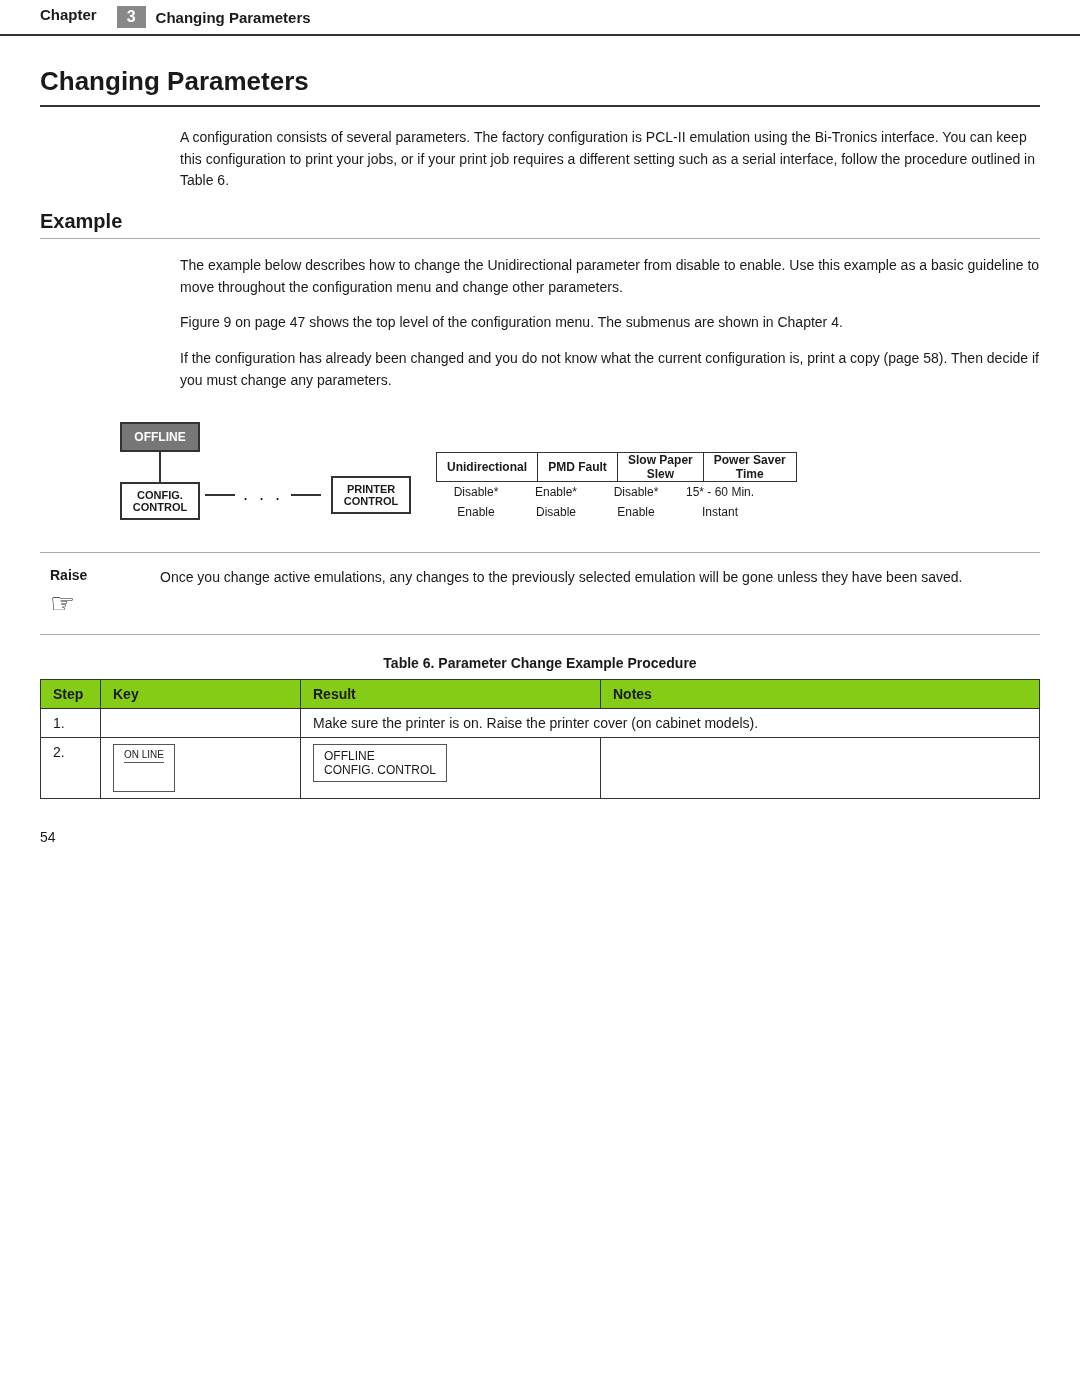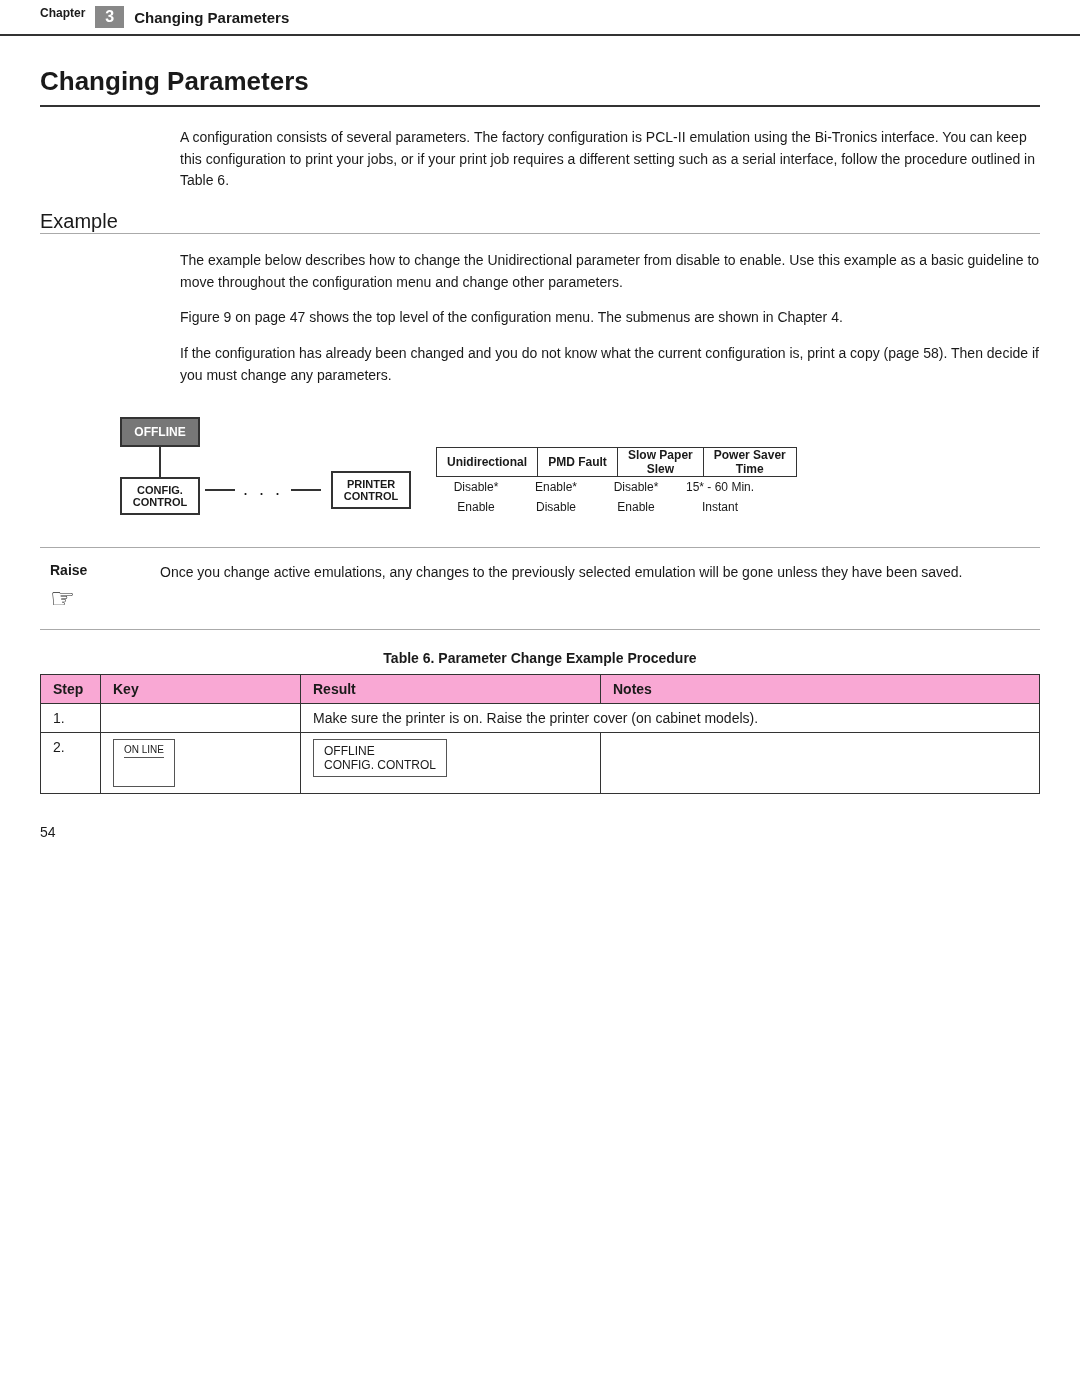--- a/index.html
+++ b/index.html
@@ -16,22 +16,22 @@
     
     .page-header {
       display: flex;
       align-items: stretch;
       border-bottom: 2px solid #333;
       padding: 6px 40px 6px 40px;
       margin-bottom: 0;
     }
     .header-chapter-label {
       font-weight: bold;
-      font-size: 12px;
-      margin-right: 0;
+      font-size: 15px;
+      margin-right: 10px;
     }
     .header-chapter-num {
       font-weight: bold;
       font-size: 16px;
       background: #888;
       color: #fff;
       padding: 2px 10px;
       margin: 0 10px;
     }
     .header-chapter-title {
@@ -59,22 +59,23 @@
     .body-text {
       margin-left: 140px;
       margin-bottom: 14px;
       font-size: 14px;
       line-height: 1.55;
     }
 
     
     .section-heading {
       font-size: 20px;
-      font-weight: normal;
+      font-weight: bold;
       border-bottom: 1.5px solid #aaa;
+      padding-bottom: 5px;
       margin-bottom: 16px;
       margin-top: 18px;
     }
 
     
     .diagram-area {
       margin: 30px 40px 30px 80px;
       position: relative;
     }
     .factory-default-note {
@@ -213,21 +214,21 @@
       font-size: 14px;
       margin-bottom: 8px;
     }
 
     .param-table {
       width: 100%;
       border-collapse: collapse;
     }
     .param-table th {
       border: 1.5px solid #333;
-      background: #f9a8d4;
+      background: #84cc16;
       font-weight: bold;
       font-size: 14px;
       padding: 6px 12px;
       text-align: left;
     }
     .param-table td {
       border: 1.5px solid #333;
       font-size: 14px;
       padding: 6px 12px;
       vertical-align: top;

